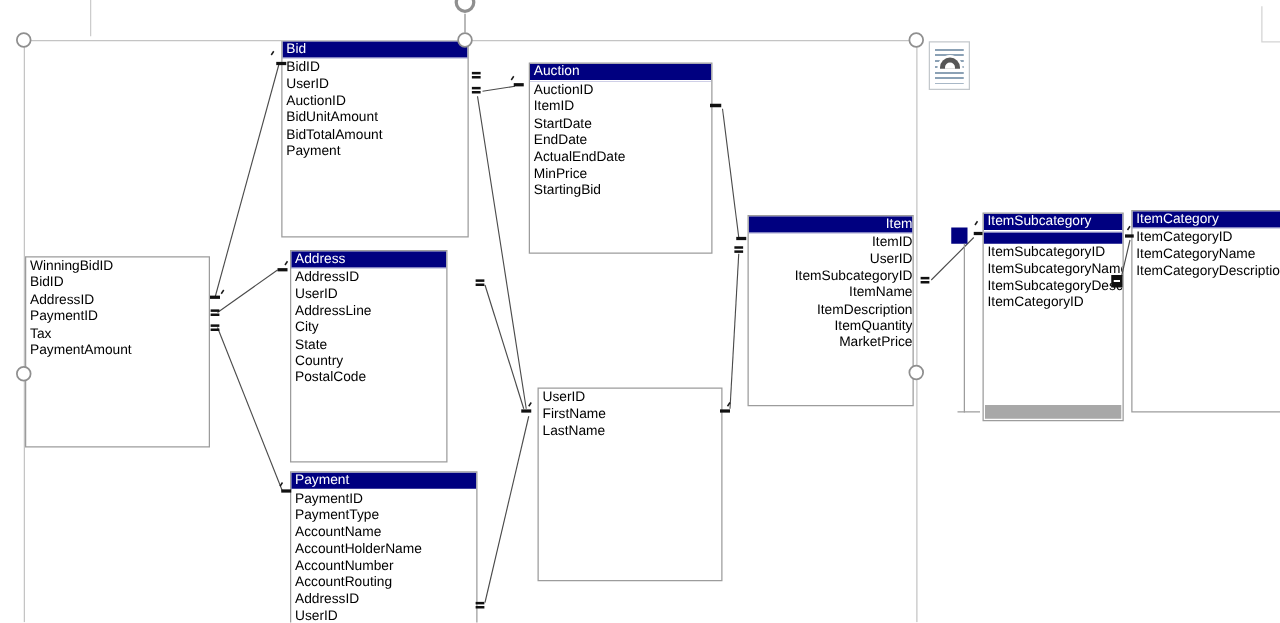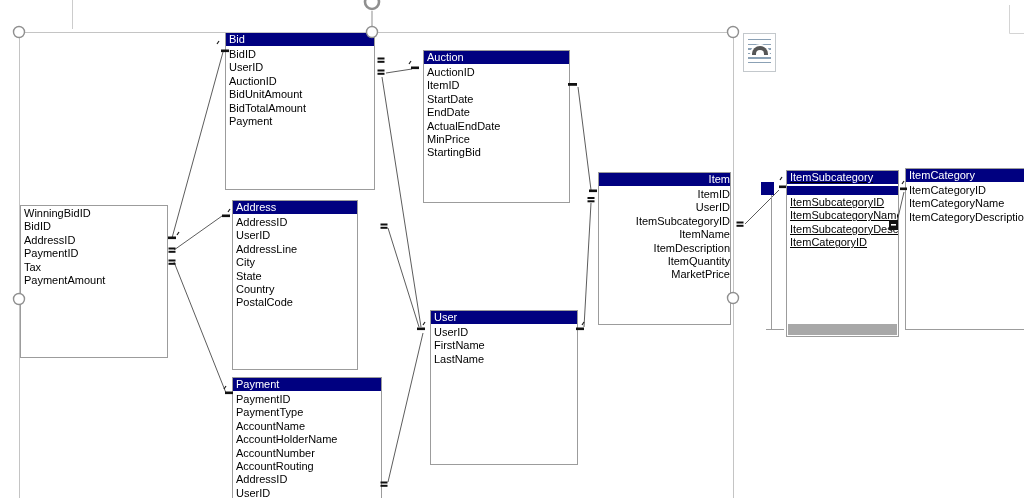--- a/index.html
+++ b/index.html
@@ -241,42 +241,41 @@
       <div class="field">AccountName</div>
       <div class="field">AccountHolderName</div>
       <div class="field">AccountNumber</div>
       <div class="field">AccountRouting</div>
       <div class="field">AddressID</div>
       <div class="field">UserID</div>
     </div>
 </div>
 
 <div class="table" style="left:430px;top:310px;width:148px;height:155px;">
-  <div class="table-header">User</div>
   <div class="fields">
       <div class="field">UserID</div>
       <div class="field">FirstName</div>
       <div class="field">LastName</div>
     </div>
 </div>
 
 <div class="table" style="left:598px;top:172px;width:133px;height:153px;text-align:right;">
   <div class="table-header">Item</div>
   <div class="fields">
       <div class="field">ItemID</div>
       <div class="field">UserID</div>
       <div class="field">ItemSubcategoryID</div>
       <div class="field">ItemName</div>
       <div class="field">ItemDescription</div>
       <div class="field">ItemQuantity</div>
       <div class="field">MarketPrice</div>
     </div>
 </div>
 
-<div class="table" style="left:786px;top:170px;width:113px;height:167px;text-decoration:underline;">
+<div class="table" style="left:786px;top:170px;width:113px;height:167px;">
   <div class="table-header">ItemSubcategory</div>
   <div class="header-strip"></div>
   <div class="fields">
       <div class="field">ItemSubcategoryID</div>
       <div class="field">ItemSubcategoryName</div>
       <div class="field">ItemSubcategoryDescription</div>
       <div class="field">ItemCategoryID</div>
     </div>
   <div class="hscrollbar"></div>
 </div>

